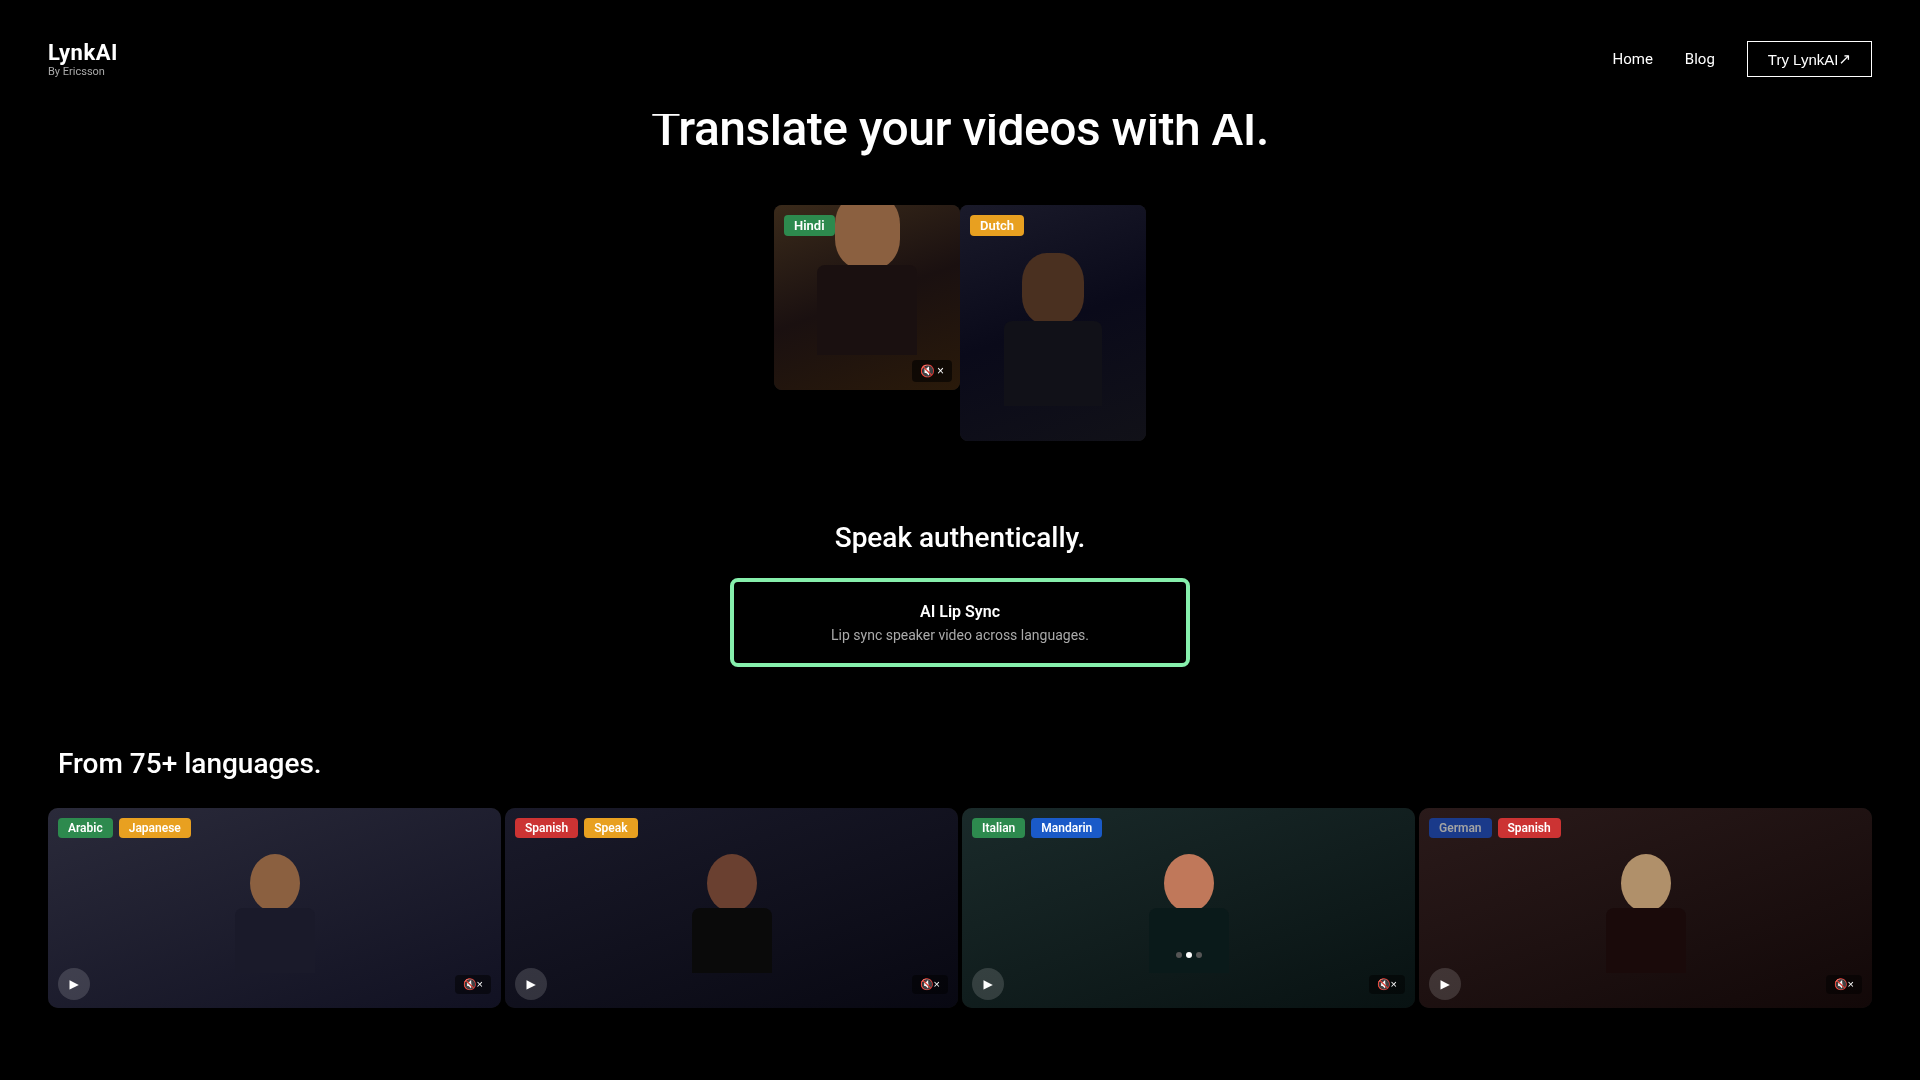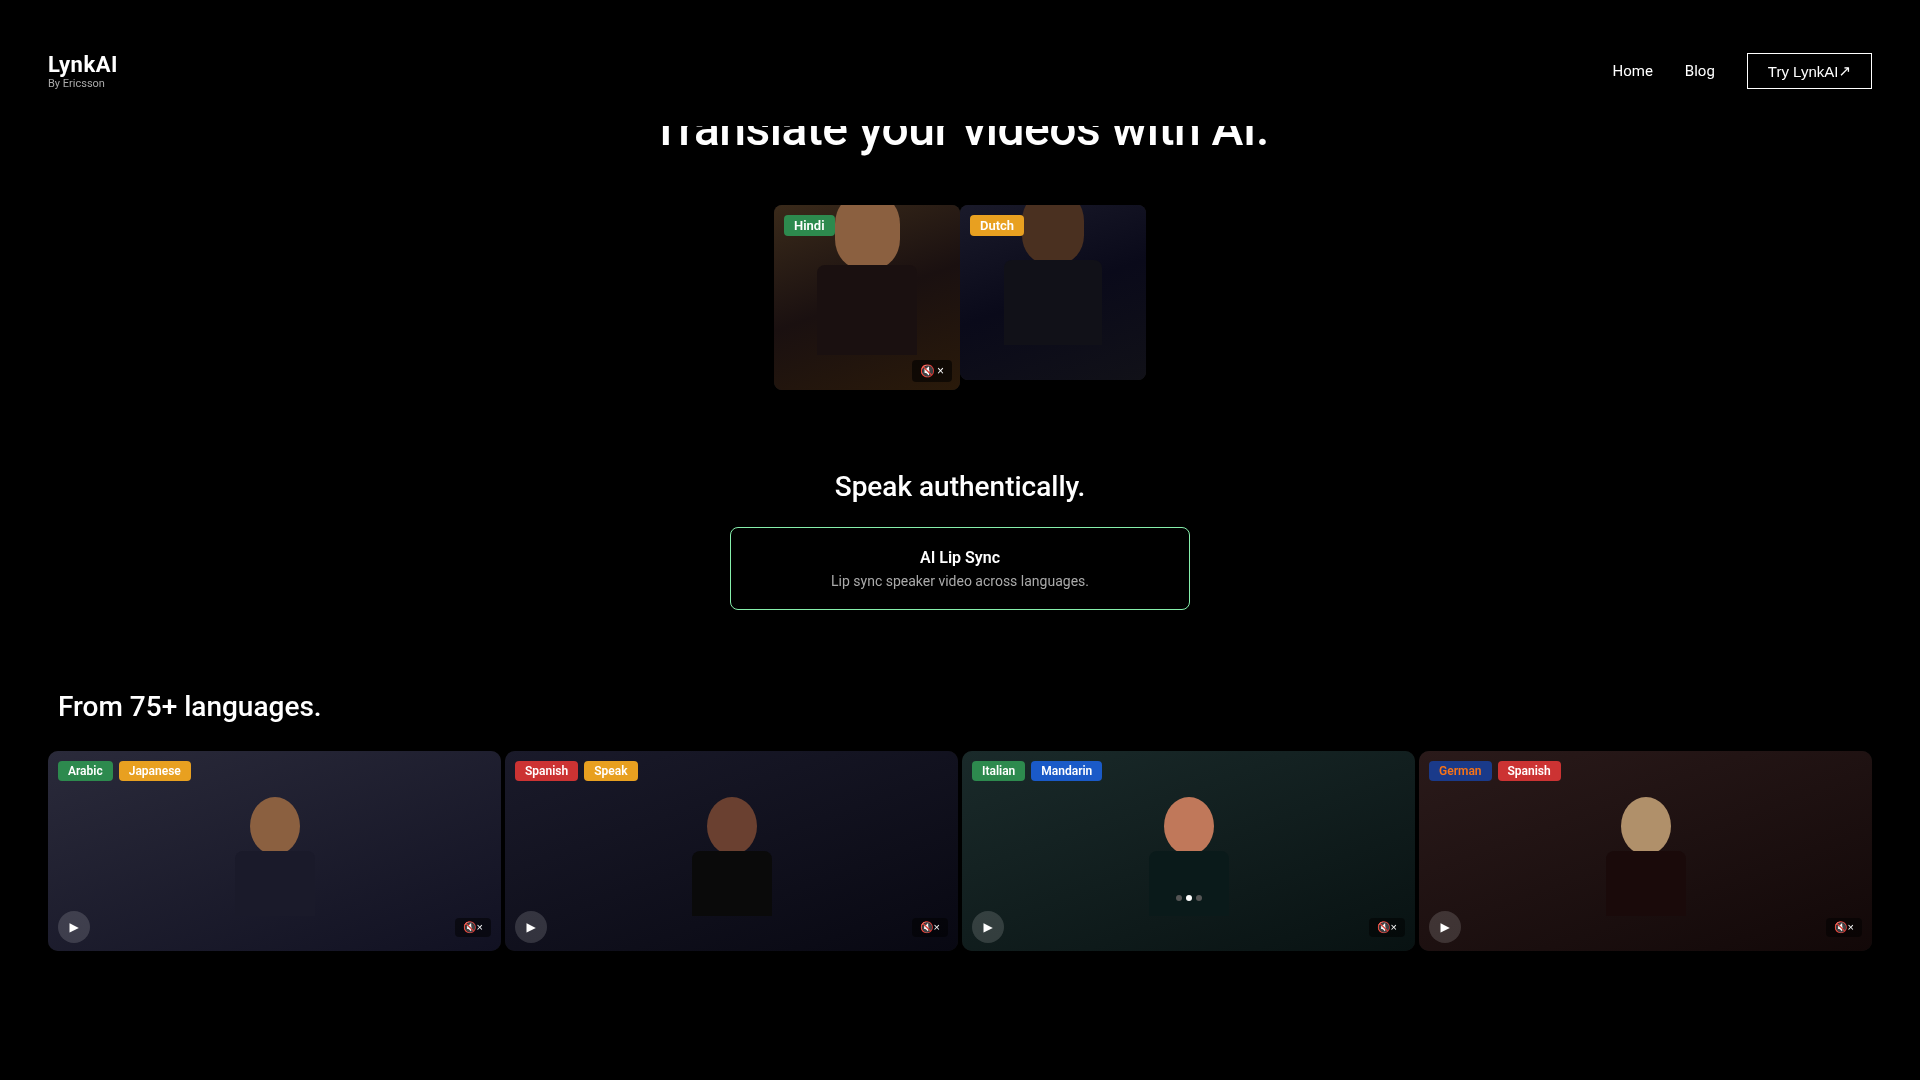--- a/index.html
+++ b/index.html
@@ -12,21 +12,21 @@
       overflow-x: hidden;
     }
 
     
     nav {
       display: flex;
       justify-content: space-between;
       align-items: center;
       padding: 36px 48px;
       position: fixed;
-      top: 16px; left: 0; right: 0;
+      top: 4px; left: 0; right: 0;
       z-index: 100;
       background: #000;
     }
     .logo-wrap { display: flex; flex-direction: column; }
     .logo-title { font-size: 22px; font-weight: 700; letter-spacing: 0.5px; }
     .logo-sub { font-size: 11px; color: #aaa; }
     .nav-right { display: flex; align-items: center; gap: 32px; }
     .nav-link { color: #fff; text-decoration: none; font-size: 15px; }
     .nav-cta {
       border: 1.5px solid #fff;
@@ -62,21 +62,21 @@
       border-radius: 8px;
       overflow: hidden;
       background: #1a1a1a;
     }
     .video-card-main {
       width: 186px;
       height: 185px;
     }
     .video-card-secondary {
       width: 186px;
-      height: 175px;
+      height: 236px;
     }
     .video-placeholder {
       width: 100%;
       height: 100%;
       background: linear-gradient(135deg, #2a2a2a 0%, #1a1a1a 100%);
       display: flex;
       align-items: center;
       justify-content: center;
       position: relative;
     }
@@ -121,21 +121,21 @@
     .speak-section {
       max-width: 460px;
       margin: 0 auto 80px;
     }
     .speak-title {
       font-size: 28px;
       font-weight: 500;
       margin-bottom: 24px;
     }
     .feature-card {
-      border: 1px solid #86efac;
+      border: 4px solid #86efac;
       border-radius: 8px;
       padding: 20px 24px;
       margin-bottom: 12px;
       background: #000;
     }
     .feature-card-title {
       font-size: 16px;
       font-weight: 600;
       margin-bottom: 6px;
     }
@@ -189,21 +189,21 @@
     .lang-badge-small {
       padding: 3px 10px;
       border-radius: 4px;
       font-size: 12px;
       font-weight: 600;
     }
     .badge-sm-green { background: #2d8a4e; color: #fff; }
     .badge-sm-orange { background: #e8a020; color: #fff; }
     .badge-sm-blue { background: #1a5ac8; color: #ffffff; }
     .badge-sm-red { background: #cc3333; color: #fff; }
-    .badge-sm-darkblue { background: #1a3a8a; color: #f97316; }
+    .badge-sm-darkblue { background: #1a3a8a; color: #a3a3a3; }
 
     .video-controls {
       position: absolute;
       bottom: 8px;
       width: 100%;
       display: flex;
       justify-content: space-between;
       align-items: center;
       padding: 0 10px;
     }

